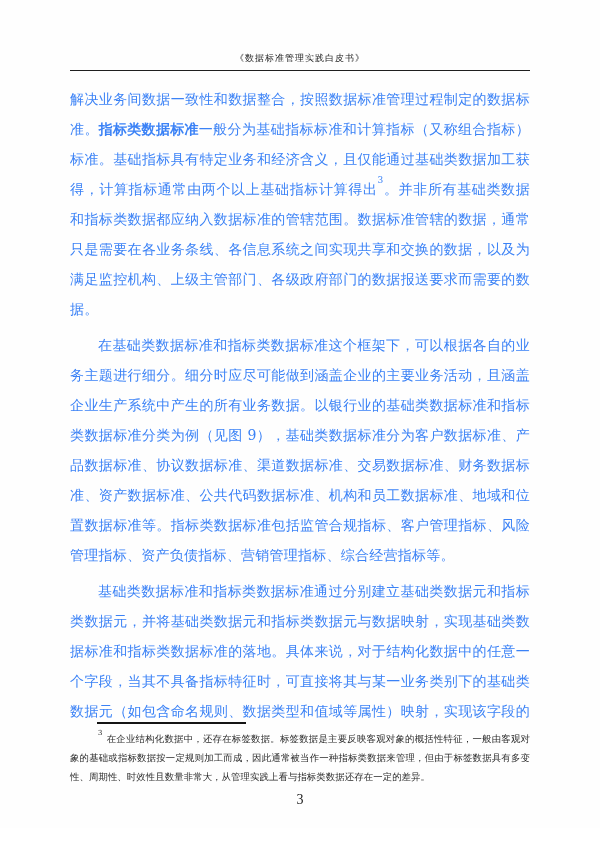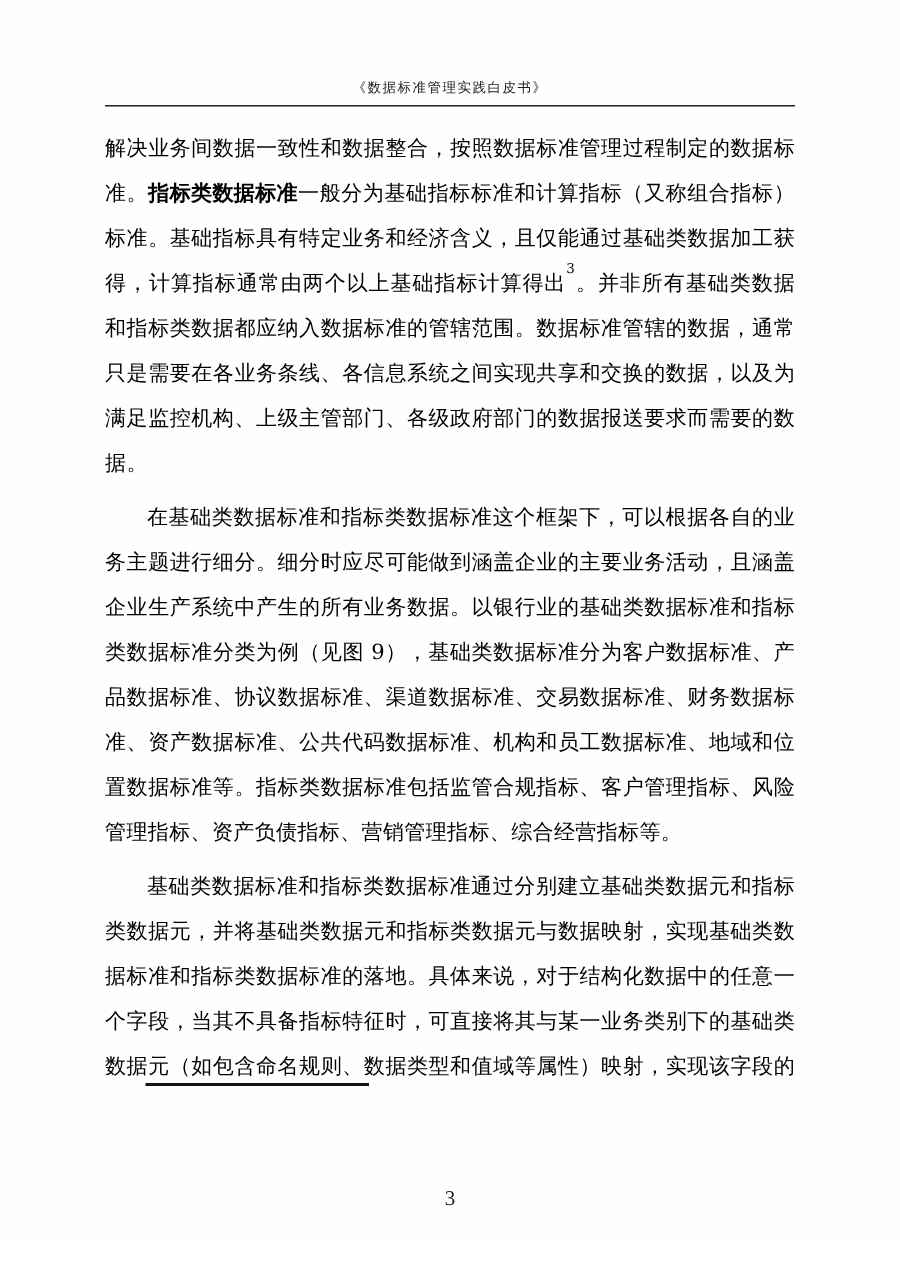--- a/index.html
+++ b/index.html
@@ -39,21 +39,21 @@
     top: 84px;
     left: 70px;
     width: 460px;
     height: 638px;
     overflow: hidden;
     font-size: 14px;
     line-height: 30px;
     letter-spacing: 0.25px;
     text-align: justify;
     text-justify: inter-ideograph;
-    color: #000000;
+    color: #3b82f6;
   }
   .doc-body p {
     margin: 0 0 6px 0;
   }
   .doc-body p.indent {
     text-indent: 2em;
   }
   .doc-body b.hei {
     font-family: "DejaVu Sans", sans-serif;
     font-weight: 700;
@@ -116,16 +116,21 @@
   <div class="header-rule"></div>
 
   <div class="doc-body">
       <p><span>解决业务间数据一致性和数据整合，按照数据标准管理过程制定的数据标准。</span><b class="hei">指标类数据标准</b><span>一般分为基础指标标准和计算指标（又称组合指标）标准。基础指标具有特定业务和经济含义，且仅能通过基础类数据加工获得，计算指标通常由两个以上基础指标计算得出</span><sup>3</sup><span>。并非所有基础类数据和指标类数据都应纳入数据标准的管辖范围。数据标准管辖的数据，通常只是需要在各业务条线、各信息系统之间实现共享和交换的数据，以及为满足监控机构、上级主管部门、各级政府部门的数据报送要求而需要的数据。</span></p>
       <p class="indent"><span>在基础类数据标准和指标类数据标准这个框架下，可以根据各自的业务主题进行细分。细分时应尽可能做到涵盖企业的主要业务活动，且涵盖企业生产系统中产生的所有业务数据。以银行业的基础类数据标准和指标类数据标准分类为例（见图 9），基础类数据标准分为客户数据标准、产品数据标准、协议数据标准、渠道数据标准、交易数据标准、财务数据标准、资产数据标准、公共代码数据标准、机构和员工数据标准、地域和位置数据标准等。指标类数据标准包括监管合规指标、客户管理指标、风险管理指标、资产负债指标、营销管理指标、综合经营指标等。</span></p>
       <p class="indent"><span>基础类数据标准和指标类数据标准通过分别建立基础类数据元和指标类数据元，并将基础类数据元和指标类数据元与数据映射，实现基础类数据标准和指标类数据标准的落地。具体来说，对于结构化数据中的任意一个字段，当其不具备指标特征时，可直接将其与某一业务类别下的基础类数据元（如包含命名规则、数据类型和值域等属性）映射，实现该字段的标准化（符</span></p>
     </div>
 
   <div class="footnote-sep"></div>
 
+  <div class="footnote">
+    <p>
+      <sup>3</sup><span>在企业结构化数据中，还存在标签数据。标签数据是主要反映客观对象的概括性特征，一般由客观对象的基础或指标数据按一定规则加工而成，因此通常被当作一种指标类数据来管理，但由于标签数据具有多变性、周期性、时效性且数量非常大，从管理实践上看与指标类数据还存在一定的差异。</span>
+    </p>
+  </div>
 
   <div class="page-number">3</div>
 
 </div>
 
 </body></html>

